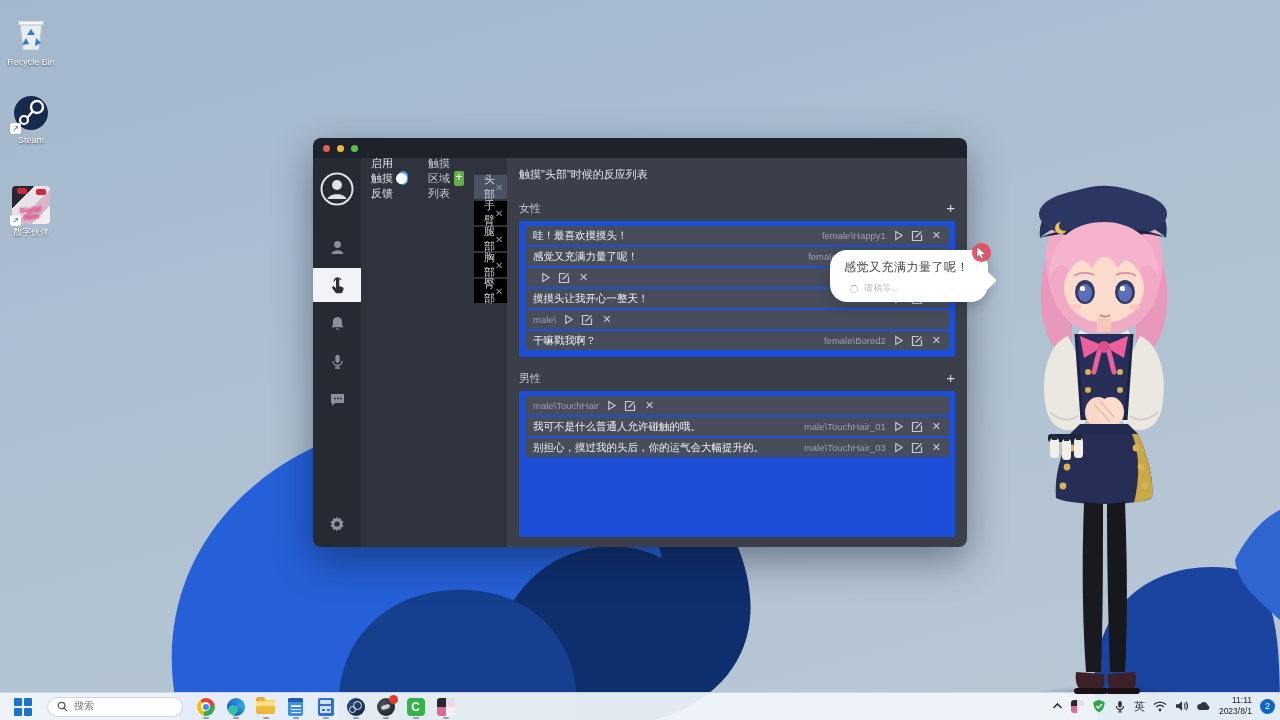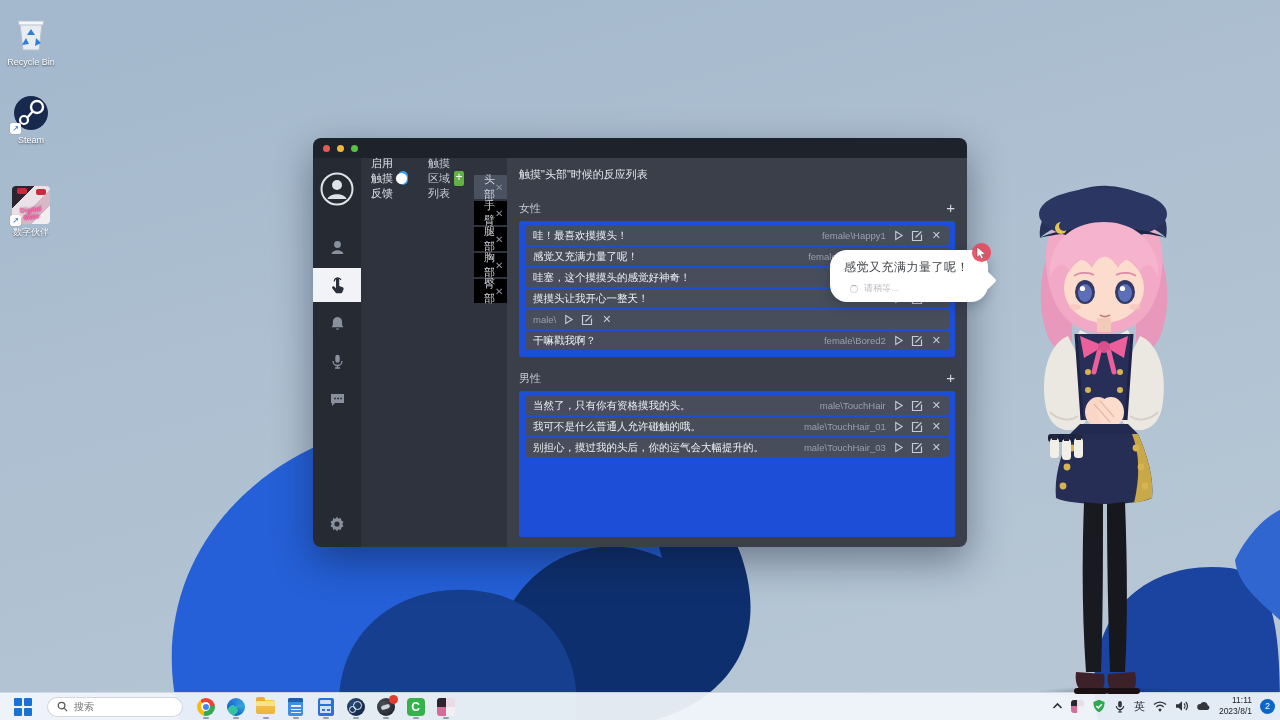--- a/index.html
+++ b/index.html
@@ -81,21 +81,21 @@
   
   .character { position:absolute; left:1006px; top:176px; width:198px; height:536px; z-index:9; }
   .char-shadow { position:absolute; left:1034px; top:686px; width:150px; height:14px; border-radius:50%; background:radial-gradient(closest-side,rgba(20,30,55,.38),rgba(20,30,55,0)); z-index:3; }
 
   
   .taskbar { position:absolute; left:0; bottom:0; width:1280px; height:28px; background:rgba(240,245,250,.94); border-top:1px solid rgba(120,135,150,.25); z-index:6; display:flex; align-items:center; }
   .tb-left { display:flex; align-items:center; margin-left:13px; gap:0; }
   .start { width:19px; height:19px; display:grid; grid-template-columns:8px 8px; grid-template-rows:8px 8px; gap:1.5px; padding:1px; }
   .start i { background:#1873d3; border-radius:1px; }
   .search-pill { width:136px; height:20px; margin-left:15px; background:#fff; border:1px solid rgba(130,140,155,.35); border-radius:11px; display:flex; align-items:center; padding-left:9px; gap:6px; }
-  .search-pill input { border:none; outline:none; background:transparent; width:90px; font-size:10px; color:#444; font-family:Liberation Sans, sans-serif; }
+  .search-pill input { border:none; outline:none; background:transparent; width:90px; font-size:10px; color:#444; font-family:Liberation Mono, monospace; }
   .tb-apps { display:flex; align-items:center; gap:9px; margin-left:12px; }
   .tb-app { width:21px; height:24px; display:flex; align-items:center; justify-content:center; position:relative; }
   .tb-app:after { content:""; position:absolute; bottom:0; left:50%; transform:translateX(-50%); width:6px; height:2px; border-radius:2px; background:#93a0ae; }
   .chrome-ic { width:18px; height:18px; border-radius:50%; background:conic-gradient(from -40deg,#ea4335 0 33%,#34a853 33% 66%,#fbbc05 66% 100%); position:relative; }
   .chrome-ic:before { content:""; position:absolute; inset:4.5px; background:#fff; border-radius:50%; }
   .chrome-ic:after { content:""; position:absolute; inset:6px; background:#4285f4; border-radius:50%; }
   .edge-ic { width:18px; height:18px; border-radius:50%; background:radial-gradient(circle at 32% 68%,#35c1a4 0 28%,transparent 29%),conic-gradient(from 200deg,#0a59c0,#2178d4,#35a3da,#0a59c0); }
   .folder-ic { width:19px; height:14px; background:linear-gradient(#f6c64b,#edb33c); border-radius:2px; position:relative; }
   .folder-ic:before { content:""; position:absolute; top:-3px; left:0; width:9px; height:4px; background:#e9ad34; border-radius:2px 2px 0 0; }
   .folder-ic:after { content:""; position:absolute; top:1px; left:0; right:0; height:5px; background:#ffe08a; border-radius:2px 2px 0 0; }
@@ -306,21 +306,20 @@
             </span>
           <span class="ricon">
               <svg width="12" height="12" viewBox="0 0 12 12">
                 <path d="M10.5 4.5 V10.5 H1.5 V1.5 H7.5" fill="none" stroke="currentColor" stroke-width="1.2"></path>
                 <path d="M4.5 7.5 L10.5 1.5" stroke="currentColor" stroke-width="1.2"></path>
               </svg>
             </span>
           <span class="ricon x">✕</span>
         </div>
         <div class="rrow">
-          <span class="rtext">哇塞，这个摸摸头的感觉好神奇！</span>
           <span class="rtag"></span>
           <span class="ricon">
               <svg width="11" height="11" viewBox="0 0 12 12">
                 <path d="M3 1.6 L10 6 L3 10.4 Z" fill="none" stroke="currentColor" stroke-width="1.2"></path>
               </svg>
             </span>
           <span class="ricon">
               <svg width="12" height="12" viewBox="0 0 12 12">
                 <path d="M10.5 4.5 V10.5 H1.5 V1.5 H7.5" fill="none" stroke="currentColor" stroke-width="1.2"></path>
                 <path d="M4.5 7.5 L10.5 1.5" stroke="currentColor" stroke-width="1.2"></path>
@@ -378,21 +377,20 @@
       </div>
 
       <div class="sec-gap"></div>
 
       <div class="sec-head">
         <span class="sec-label">男性</span>
         <span class="sec-plus">+</span>
       </div>
       <div class="sec-box grow">
         <div class="rrow">
-          <span class="rtext">当然了，只有你有资格摸我的头。</span>
           <span class="rtag">male\TouchHair</span>
           <span class="ricon">
               <svg width="11" height="11" viewBox="0 0 12 12">
                 <path d="M3 1.6 L10 6 L3 10.4 Z" fill="none" stroke="currentColor" stroke-width="1.2"></path>
               </svg>
             </span>
           <span class="ricon">
               <svg width="12" height="12" viewBox="0 0 12 12">
                 <path d="M10.5 4.5 V10.5 H1.5 V1.5 H7.5" fill="none" stroke="currentColor" stroke-width="1.2"></path>
                 <path d="M4.5 7.5 L10.5 1.5" stroke="currentColor" stroke-width="1.2"></path>

